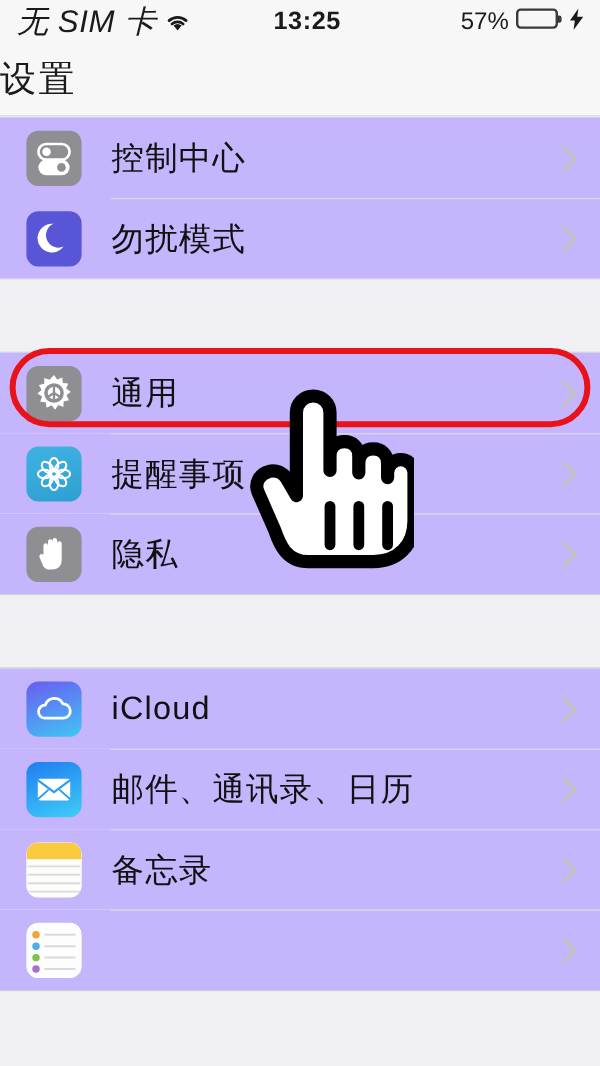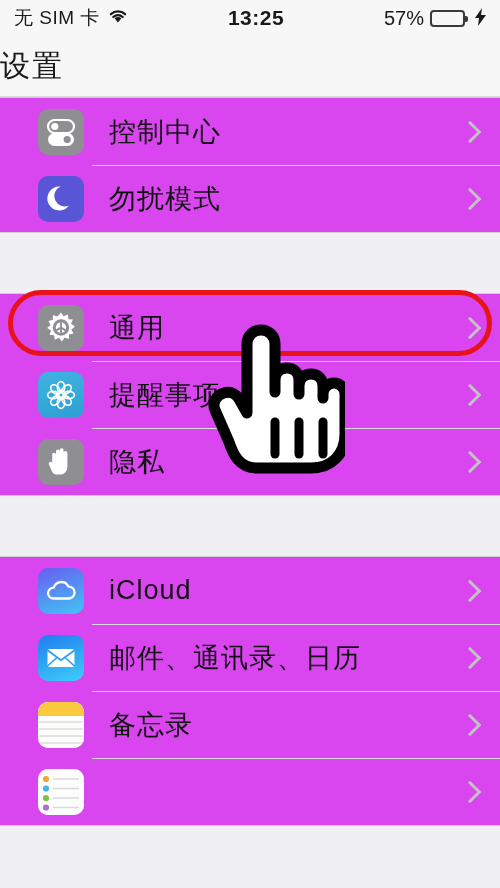--- a/index.html
+++ b/index.html
@@ -23,38 +23,39 @@
     display: flex;
     align-items: center;
     padding: 0 14px;
     box-sizing: border-box;
     position: relative;
   }
   .status-left {
     display: flex;
     align-items: center;
     gap: 7px;
-    font-size: 19px;
+    font-size: 26px;
     color: #1a1a1a;
     letter-spacing: 0.5px;
+    font-style: italic;
   }
   .status-center {
     position: absolute;
     left: 12px; right: 0;
     text-align: center;
     font-size: 21px;
     font-weight: bold;
     color: #1a1a1a;
     letter-spacing: 0.5px;
     pointer-events: none;
   }
   .status-right {
     margin-left: auto;
     display: flex;
-    align-items: center;
+    align-items: flex-start;
     gap: 6px;
     font-size: 20px;
     color: #1a1a1a;
     z-index: 2;
   }
   .wifi-icon { display:block; }
   .battery {
     width: 35px;
     height: 17px;
     border: 2px solid #3a3a3a;
@@ -110,23 +111,23 @@
   }
   .gap {
     height: 60px;
     background: #efeff4;
   }
 
   .row {
     height: 67px;
     display: flex;
     align-items: center;
-    padding-left: 38px;
-    box-sizing: border-box;
-    background: #d946ef;
+    padding-left: 22px;
+    box-sizing: border-box;
+    background: #c4b5fd;
     position: relative;
   }
   .row + .row::before {
     content: "";
     position: absolute;
     left: 92px;
     right: 0;
     top: 0;
     height: 1px;
     background: #d9d9d9;

